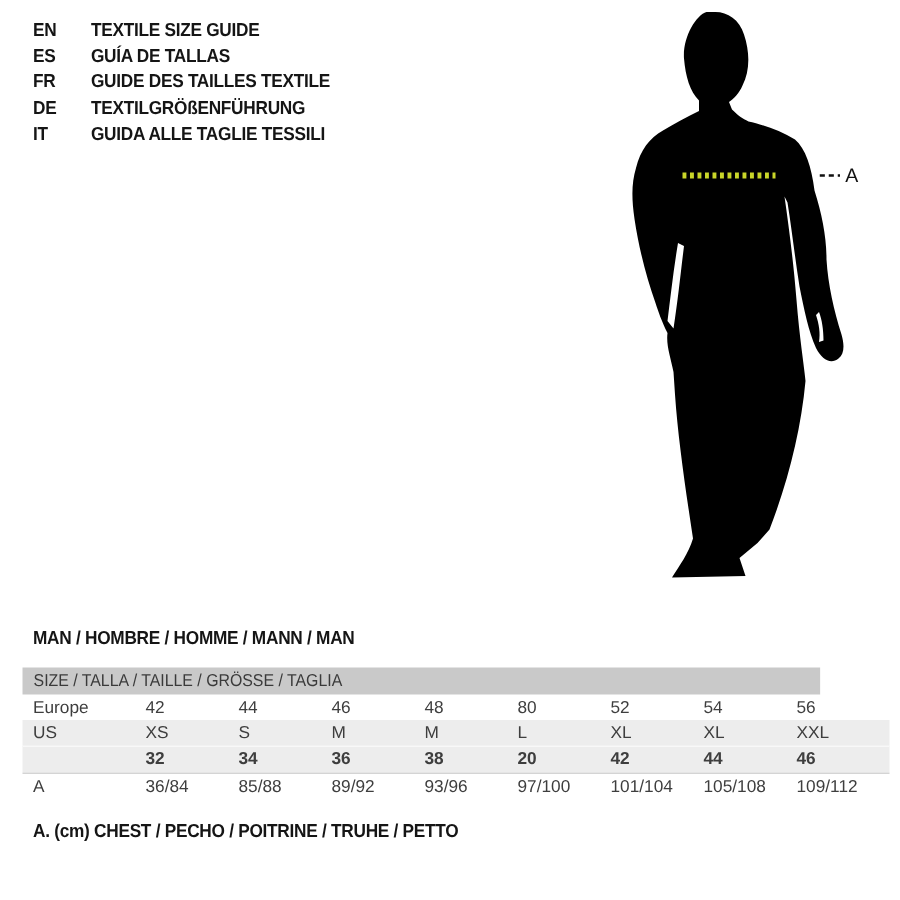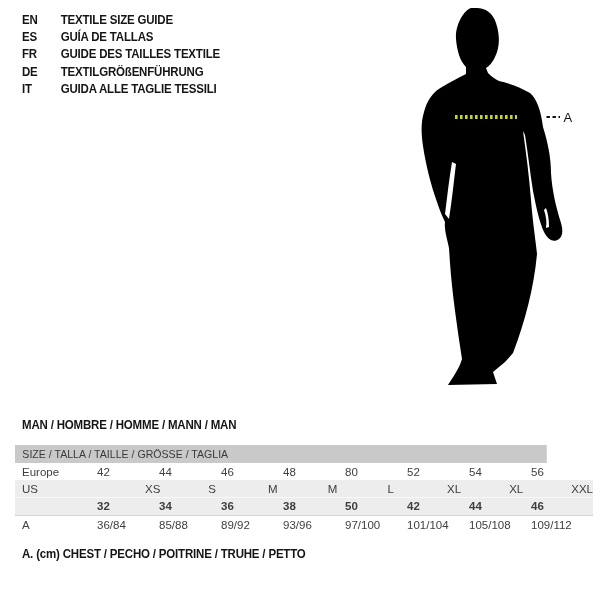--- a/index.html
+++ b/index.html
@@ -22,21 +22,21 @@
 
   .man-title { position:absolute; left:22px; top:417px; height:16px; display:flex; align-items:center; }
 
   .table { position:absolute; left:15px; top:445px; width:578px; font-size:11.5px; color:#3e3e3e; }
   .t-header {
     height:18px; line-height:18px; background:#c9c9c9; padding-left:8px;
     color:#3a3a3a; font-size:11.5px;
   }
   .t-row { display:flex; height:17px; align-items:center; }
   .t-row.tall { height:18px; }
-  .t-row.shaded { background:#ededed;gap:48px; }
+  .t-row.shaded { background:#ededed; }
   .t-row.shaded2 { background:#ededed; box-shadow:inset 0 1px 0 #f8f8f8;font-weight:bold; }
   .t-row.row-a { height:17px; border-top:1px solid #d4d4d4; }
   .t-label { width:75px; padding-left:7px; }
   .t-cell { flex:1; text-align:left; }
 
   .footnote { position:absolute; left:22px; top:546px; height:16px; display:flex; align-items:center; }
 </style>
 </head>
 <body>
 
@@ -148,21 +148,21 @@
       <div class="t-cell">XL</div>
       <div class="t-cell">XXL</div>
     </div>
 
     <div class="t-row tall shaded2">
       <div class="t-label"></div>
       <div class="t-cell">32</div>
       <div class="t-cell">34</div>
       <div class="t-cell">36</div>
       <div class="t-cell">38</div>
-      <div class="t-cell">50</div>
+      <div class="t-cell">20</div>
       <div class="t-cell">42</div>
       <div class="t-cell">44</div>
       <div class="t-cell">46</div>
     </div>
 
     <div class="t-row row-a">
       <div class="t-label">A</div>
       <div class="t-cell">36/84</div>
       <div class="t-cell">85/88</div>
       <div class="t-cell">89/92</div>

